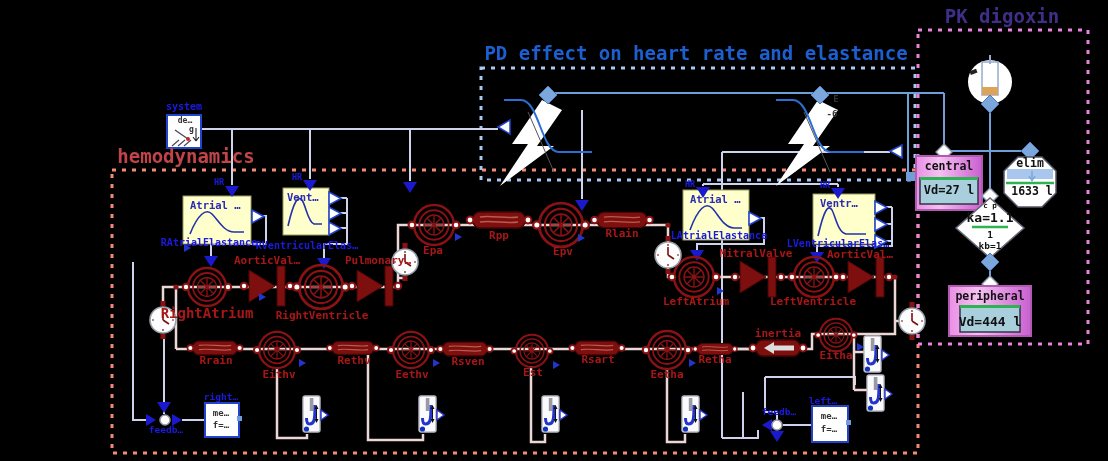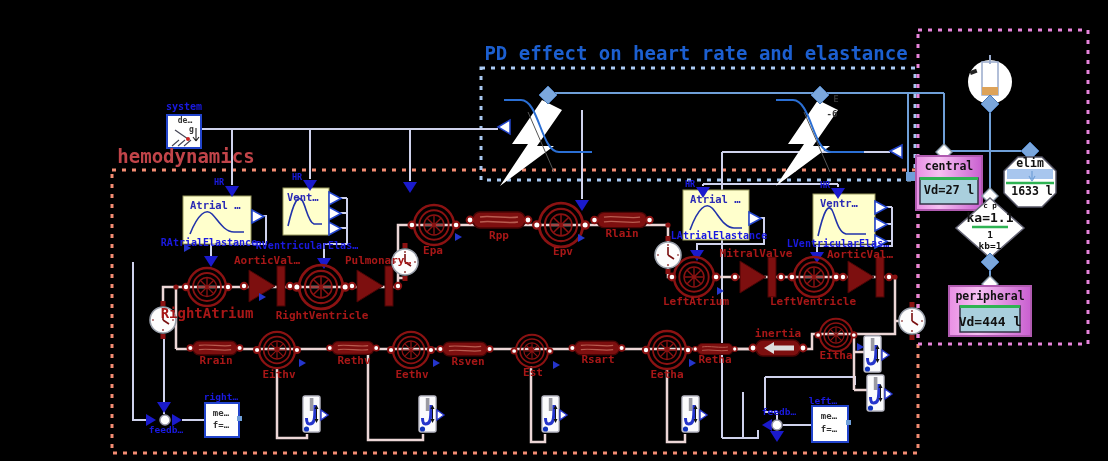--- a/index.html
+++ b/index.html
@@ -315,20 +315,21 @@
   <use href="#bdia" x="990" y="262"></use>
 </g>
 <g>
   <use href="#wdia" x="990" y="284"></use>
   <rect x="949" y="286" width="82" height="50" fill="url(#pinkg)" stroke="#b05ab0" stroke-width="2"></rect>
   <rect x="960" y="306" width="60" height="26" fill="#a9cfdd" stroke="#334" stroke-width="1.5"></rect>
   <rect x="960" y="305" width="60" height="3" fill="#2eb353"></rect>
 </g>
 </svg>
 
+<div class="lbl" style="left:1002px;top:7px;font-size:19px;color:#3f2f88;">PK digoxin</div>
 <div class="lbl" style="left:696px;top:44px;font-size:19px;color:#1c5fd0;">PD effect on heart rate and elastance</div>
 <div class="lbl" style="left:186px;top:147px;font-size:19px;color:#c14449;">hemodynamics</div>
 
 <div class="lbl" style="left:184px;top:102px;font-size:10px;color:#1a1ae0;">system</div>
 <div class="lbl" style="left:185px;top:117px;font-size:8px;color:#333;">de…</div>
 <div class="lbl ls" style="left:189px;top:126px;font-size:8px;color:#333;">g</div>
 
 <div class="lbl ls" style="left:190px;top:200px;font-size:10.5px;color:#2b2bb5;">Atrial …</div>
 <div class="lbl ls" style="left:287px;top:192px;font-size:10.5px;color:#2b2bb5;">Vent…</div>
 <div class="lbl ls" style="left:690px;top:194px;font-size:10.5px;color:#2b2bb5;">Atrial …</div>

